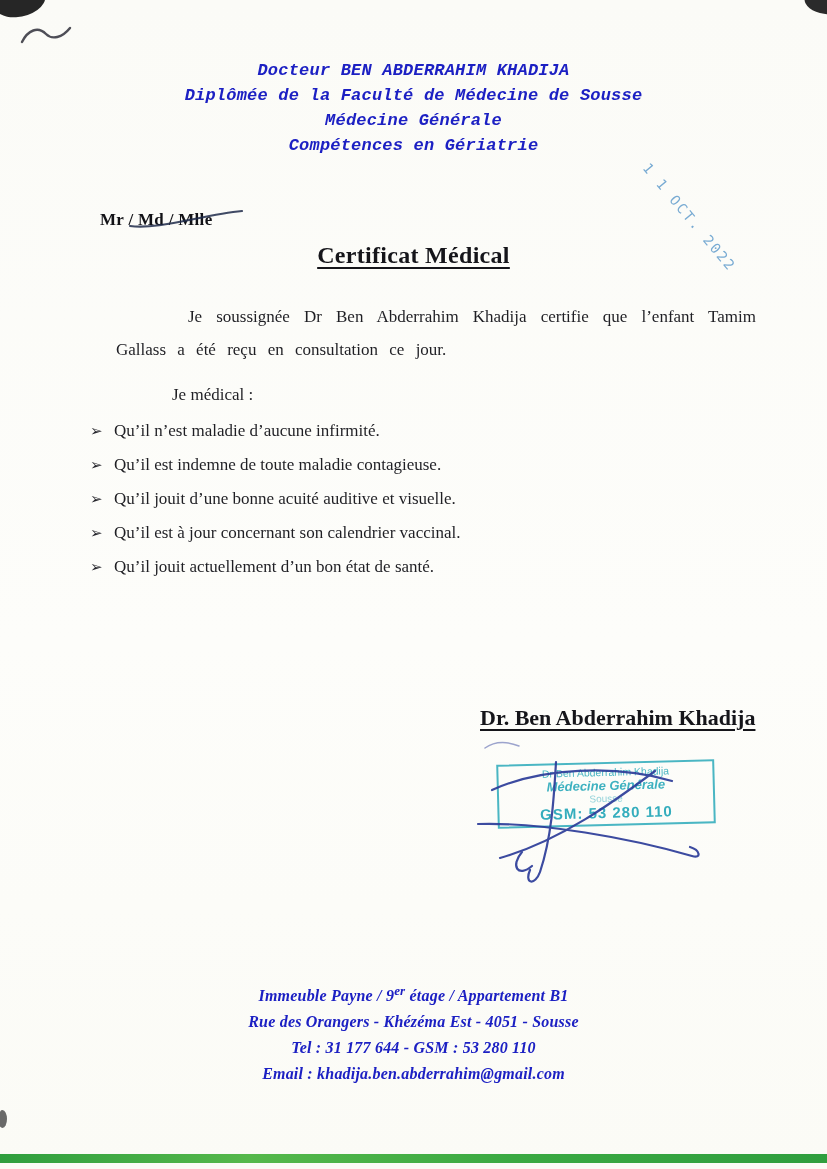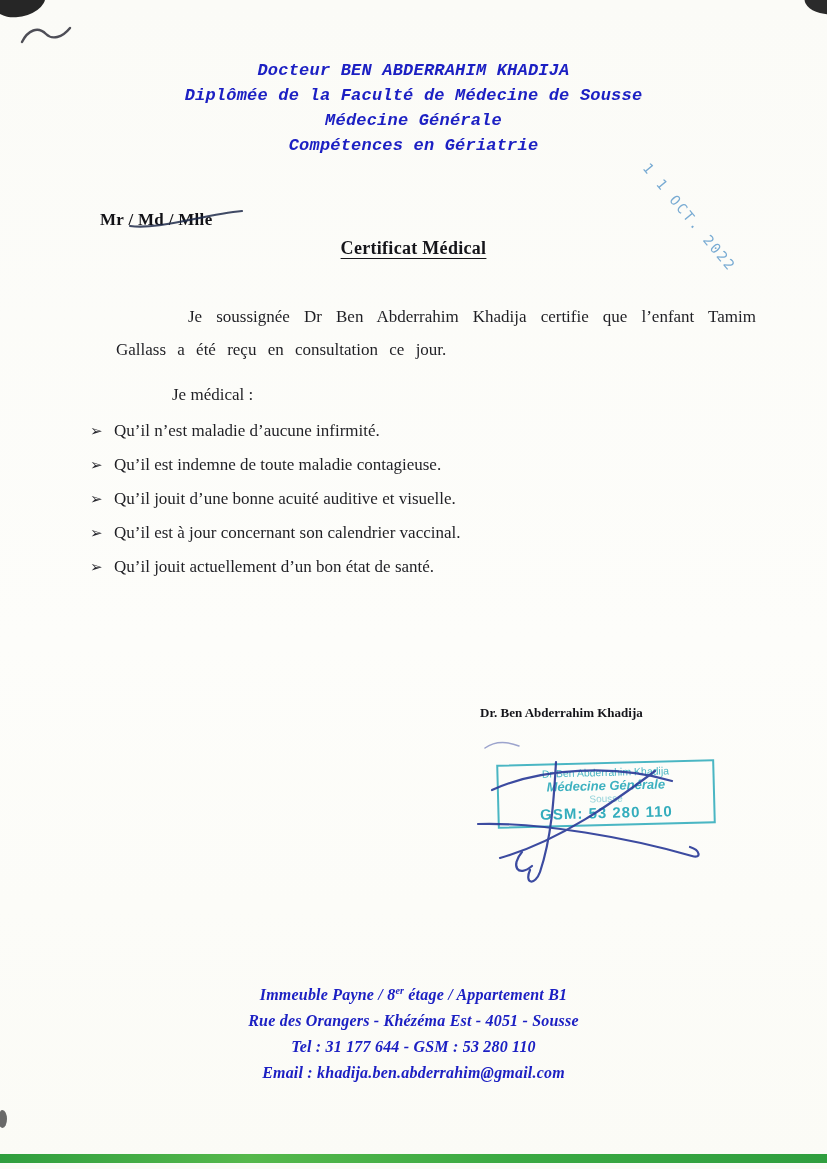--- a/index.html
+++ b/index.html
@@ -64,21 +64,21 @@
     letter-spacing: .3px;
     margin-top: 15px;
   }
   .struck { position: relative; }
   .strike-svg { position: absolute; left: -8px; top: -1px; overflow: visible; }
 
   
   .doc-title {
     position: absolute; left: 0; top: 226px; width: 827px;
     text-align: center;
-    font-size: 18px; font-weight: bold; color: #15151a;
+    font-size: 24px; font-weight: bold; color: #15151a;
     text-decoration: underline;
     text-underline-offset: 4px;
     letter-spacing: .3px;
   }
 
   
   .para {
     position: absolute; left: 100px; width: 640px;
     font-size: 17px; line-height: 33px;
     text-align: justify; text-indent: 72px;
@@ -99,22 +99,22 @@
   .item {
     display: flex; align-items: baseline;
     font-size: 17px; line-height: 21px;
     margin-bottom: 12px; color: #1f1f24;
   }
   .bullet { width: 24px; flex: 0 0 24px; font-size: 15px; color: #26262c; }
 
   
   .sig-name {
     position: absolute; left: 480px; top: 705px;
-    font-size: 13px; font-weight: bold; color: #15151a;
-    text-underline-offset: 4px;
+    font-size: 22px; font-weight: bold; color: #15151a;
+    text-decoration: underline; text-underline-offset: 4px;
   }
   .stamp {
     position: absolute; left: 497px; top: 762px; width: 218px; height: 64px;
     border: 2px solid rgba(42, 169, 186, .85);
     transform: rotate(-1.5deg);
     color: #2aa9ba; text-align: center;
     font-family: "Liberation Sans", "DejaVu Sans", sans-serif;
     padding-top: 2px; box-sizing: border-box;
   }
   .stamp .s1 { font-size: 10.5px; line-height: 12px; opacity: .85; }
@@ -124,21 +124,21 @@
   .signature-svg { position: absolute; left: 430px; top: 726px; }
 
   
   .doc-footer {
     position: absolute; left: 0; top: 978px; width: 827px;
     text-align: center;
     color: #1c20c3; font-weight: bold; font-style: italic;
     font-size: 16px; line-height: 26px;
     letter-spacing: .2px;
   }
-  .doc-footer sup { font-size: 10px; }
+  .doc-footer sup { font-size: 13px; }
 </style>
 </head>
 <body>
 
 <div class="page">
 
   <div class="corner-tl"></div>
   <svg class="pen-scribble-tl" width="52" height="26">
     <path d="M2,18 C8,6 18,2 26,10 C32,16 42,14 50,4" fill="none" stroke="#23232e" stroke-width="2.4" stroke-linecap="round" opacity="0.8"></path>
   </svg>
@@ -205,19 +205,19 @@
       <path d="M55,22 q14,-10 34,-2" opacity="0.5" stroke-width="1.5"></path>
       <path d="M62,64 C110,42 185,38 242,55"></path>
       <path d="M225,45 C185,75 130,115 70,132"></path>
       <path d="M48,98 C110,96 200,112 262,130 C272,133 270,124 260,121"></path>
       <path d="M126,36 C124,70 122,110 110,146 C105,160 94,158 100,144"></path>
       <path d="M92,126 C80,140 88,152 102,140"></path>
     </g>
   </svg>
 
   <footer class="doc-footer">
-    <div><span>Immeuble Payne / 8</span><sup>er</sup><span> étage / Appartement B1</span></div>
+    <div><span>Immeuble Payne / 9</span><sup>er</sup><span> étage / Appartement B1</span></div>
     <div>Rue des Orangers -  Khézéma Est - 4051 - Sousse</div>
     <div>Tel : 31 177 644 - GSM : 53 280 110</div>
     <div>Email : khadija.ben.abderrahim@gmail.com</div>
   </footer>
 
 </div>
 
 </body></html>

